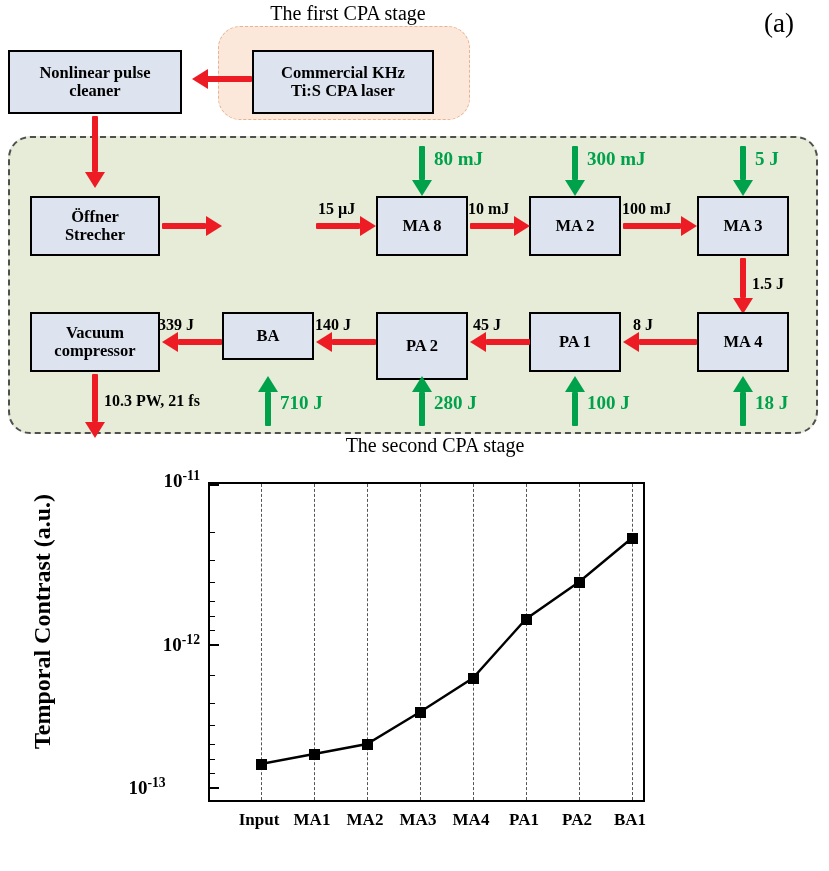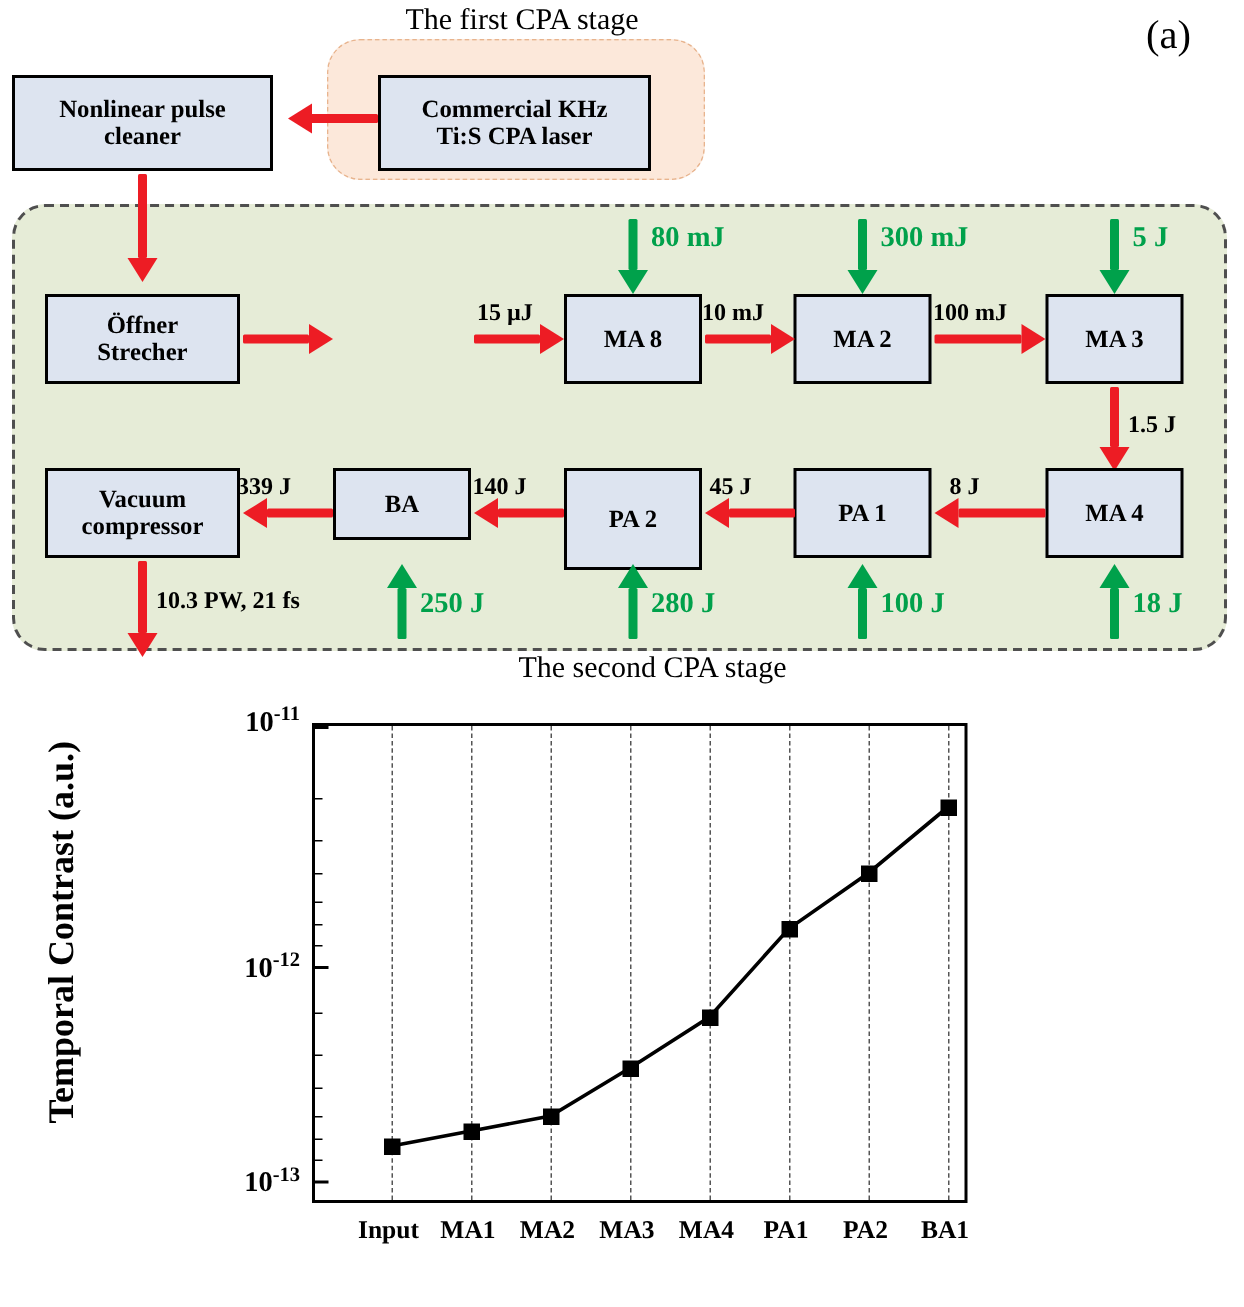--- a/index.html
+++ b/index.html
@@ -311,39 +311,39 @@
   <div class="abs arr-v" style="left:419px; top:376px; width:6px; height:50px;">
     <div class="shaft green" style="top:16px; height:34px;"></div>
     <div class="head" style="left:-7px; top:0; border-left:10px solid transparent; border-right:10px solid transparent; border-bottom:16px solid #00a14b;"></div>
   </div>
   <div class="abs txt-green-lbl" style="left:434px; top:392px;">280 J</div>
 
   <div class="abs arr-v" style="left:265px; top:376px; width:6px; height:50px;">
     <div class="shaft green" style="top:16px; height:34px;"></div>
     <div class="head" style="left:-7px; top:0; border-left:10px solid transparent; border-right:10px solid transparent; border-bottom:16px solid #00a14b;"></div>
   </div>
-  <div class="abs txt-green-lbl" style="left:280px; top:392px;">250 J</div>
+  <div class="abs txt-green-lbl" style="left:280px; top:392px;">710 J</div>
 
   <div class="abs arr-v" style="left:92px; top:374px; width:6px; height:64px;">
     <div class="shaft red" style="top:0; height:48px;"></div>
     <div class="head" style="left:-7px; top:48px; border-left:10px solid transparent; border-right:10px solid transparent; border-top:16px solid #ed1c24;"></div>
   </div>
   <div class="abs txt-red-lbl" style="left:104px; top:392px;">10.3 PW, 21 fs</div>
 
 </div>
 
 <div id="panel-b">
 
   <div class="abs label-b" style="left:600px; top:42px;">(b)</div>
 
   <div id="ytitle">Temporal Contrast (a.u.)</div>
 
   <div class="ylab" style="left:130px; top:10px; width:70px;">10<sup>-11</sup></div>
   <div class="ylab" style="left:130px; top:174px; width:70px;">10<sup>-12</sup></div>
-  <div class="ylab" style="left:130px; top:317px; width:70px;">10<sup>-13</sup></div>
+  <div class="ylab" style="left:112px; top:317px; width:70px;text-align:center;">10<sup>-13</sup></div>
 
   <div id="plot-frame">
 
     <div class="ytick-major" style="top:0px;"></div>
     <div class="ytick-major" style="top:160px;"></div>
     <div class="ytick-major" style="top:303px;"></div>
 
     <div class="ytick-minor" style="top:48px;"></div>
     <div class="ytick-minor" style="top:76px;"></div>
     <div class="ytick-minor" style="top:98px;"></div>

